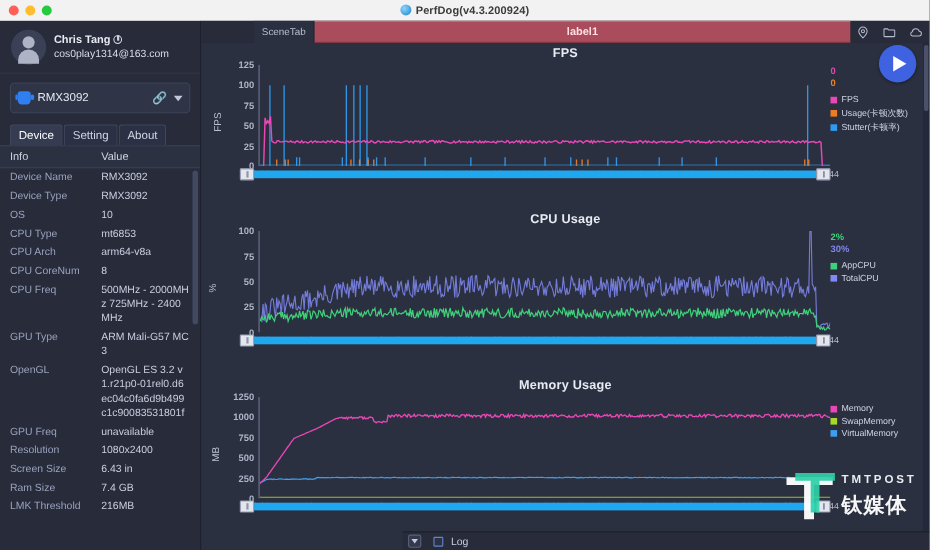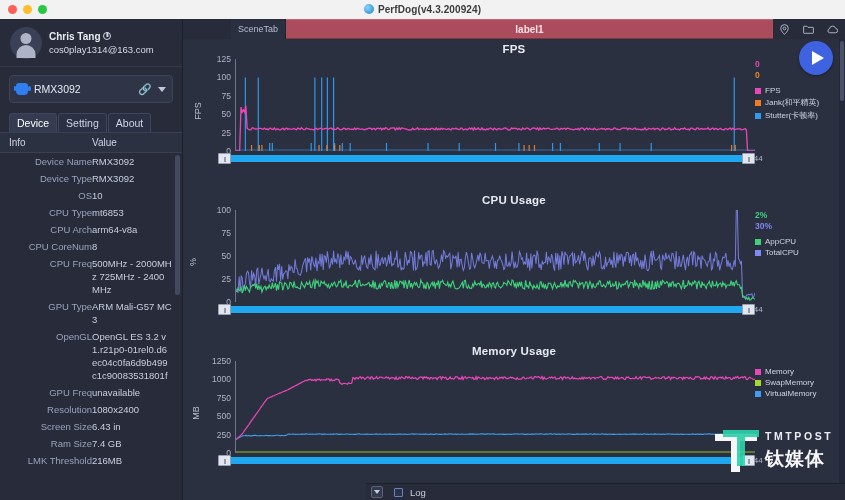--- a/index.html
+++ b/index.html
@@ -117,21 +117,21 @@
     display: flex; padding: 4px 0 4px 9px;
     background: #2c3142; border-top: 1px solid #3a4054;
     border-bottom: 1px solid #3a4054;
   }
   .tbl-head .c1 { width: 83px; font-size: 10px; color: #cdd3e3; }
   .tbl-head .c2 { font-size: 10px; color: #cdd3e3; }
   .rows {
     height: 318px; overflow: hidden; position: relative;
   }
   .row { display: flex; padding: 2px 0 2px 9px; align-items: flex-start; }
-  .row .c1 { width: 83px; font-size: 9.5px; color: #9aa3bd; line-height: 13px; flex: none; text-align: right;}
+  .row .c1 { width: 83px; font-size: 9.5px; color: #9aa3bd; line-height: 13px; flex: none;}
   .row .c2 { font-size: 9.5px; color: #c9cfe0; line-height: 13px; word-break: break-all; padding-right: 10px;}
   .sb-scroll {
     position: absolute; right: 2px; top: 2px; width: 5px; height: 140px;
     background: #424a61; border-radius: 3px;
   }
   
   .main {
     position: absolute; left: 183px; top: 19px; right: 0; bottom: 0;
     background: #2b3040;
   }
@@ -173,21 +173,21 @@
     position: absolute; left: 6px; top: 50%;
     transform: translateY(-50%) rotate(-90deg);
     font-size: 9px; color: #b9c0d2; transform-origin: center;
     white-space: nowrap;
   }
   .yticks {
     position: absolute; left: 18px; top: 4px; width: 34px; height: 92px;
   }
   .ytick {
     position: absolute; right: 4px; font-size: 8.5px; color: #aeb5c9;
-    transform: translateY(-50%); white-space: nowrap;
+    transform: translateY(-50%); white-space: nowrap; font-weight: bold;
   }
   .axis-v {
     position: absolute; left: 52px; top: 4px; width: 1px; height: 92px;
     background: #6d7490;
   }
   .canvaswrap {
     position: absolute; left: 53px; top: 4px; right: 90px; height: 92px;
     overflow: hidden;
   }
   .canvaswrap svg { display: block; width: 100%; height: 100%; }
@@ -463,21 +463,21 @@
                 <div class="val" style="color: rgb(224, 74, 176);">0</div>
                 <div class="val" style="color: rgb(232, 133, 42);">0</div>
               </div>
               <div class="items">
                 <div class="lg-item">
                   <span class="lg-sw" style="background: rgb(234, 71, 182);"></span>
                   <span class="lg-tx">FPS</span>
                 </div>
                 <div class="lg-item">
                   <span class="lg-sw" style="background: rgb(240, 124, 34);"></span>
-                  <span class="lg-tx">Jank(和平精英)</span>
+                  <span class="lg-tx">Usage(卡顿次数)</span>
                 </div>
                 <div class="lg-item">
                   <span class="lg-sw" style="background: rgb(46, 155, 240);"></span>
                   <span class="lg-tx">Stutter(卡顿率)</span>
                 </div>
               </div>
             </div>
           </div>
           <div class="scrollbar">
             <div class="sb-handle"></div>

